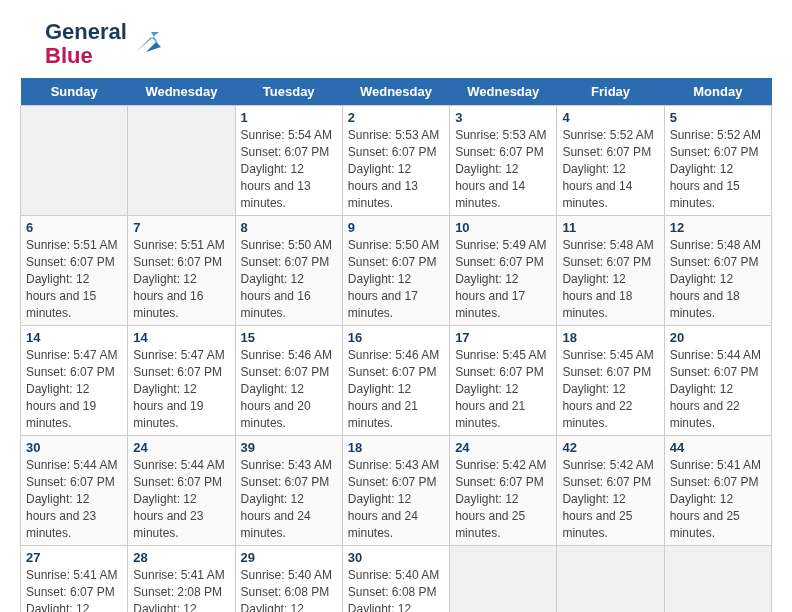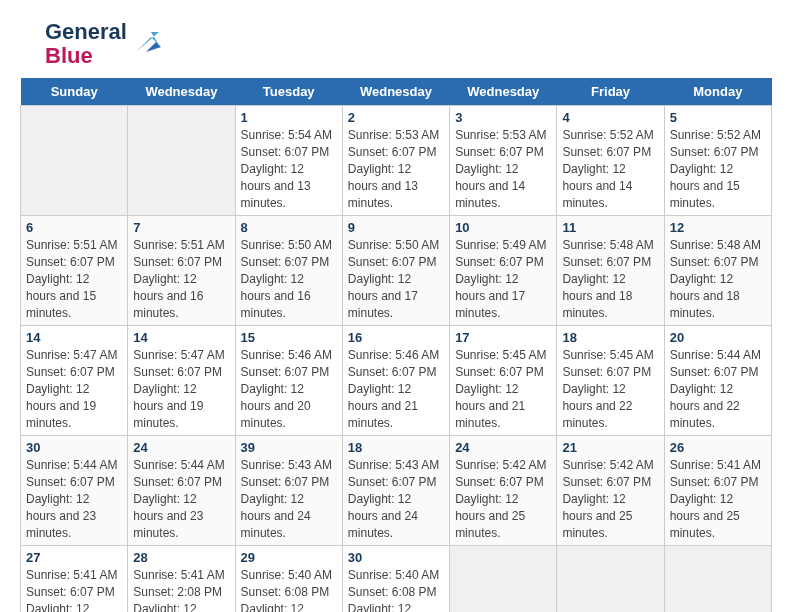--- a/index.html
+++ b/index.html
@@ -276,27 +276,27 @@
 Sunset: 6:07 PM
 Daylight: 12 hours and 24 minutes.</div>
         </td>
         <td>
           <span class="day-num">24</span>
           <div class="day-info">Sunrise: 5:42 AM
 Sunset: 6:07 PM
 Daylight: 12 hours and 25 minutes.</div>
         </td>
         <td>
-          <span class="day-num">21</span>
+          <span class="day-num">42</span>
           <div class="day-info">Sunrise: 5:42 AM
 Sunset: 6:07 PM
 Daylight: 12 hours and 25 minutes.</div>
         </td>
         <td>
-          <span class="day-num">26</span>
+          <span class="day-num">44</span>
           <div class="day-info">Sunrise: 5:41 AM
 Sunset: 6:07 PM
 Daylight: 12 hours and 25 minutes.</div>
         </td>
       </tr>
       <tr>
         <td>
           <span class="day-num">27</span>
           <div class="day-info">Sunrise: 5:41 AM
 Sunset: 6:07 PM

